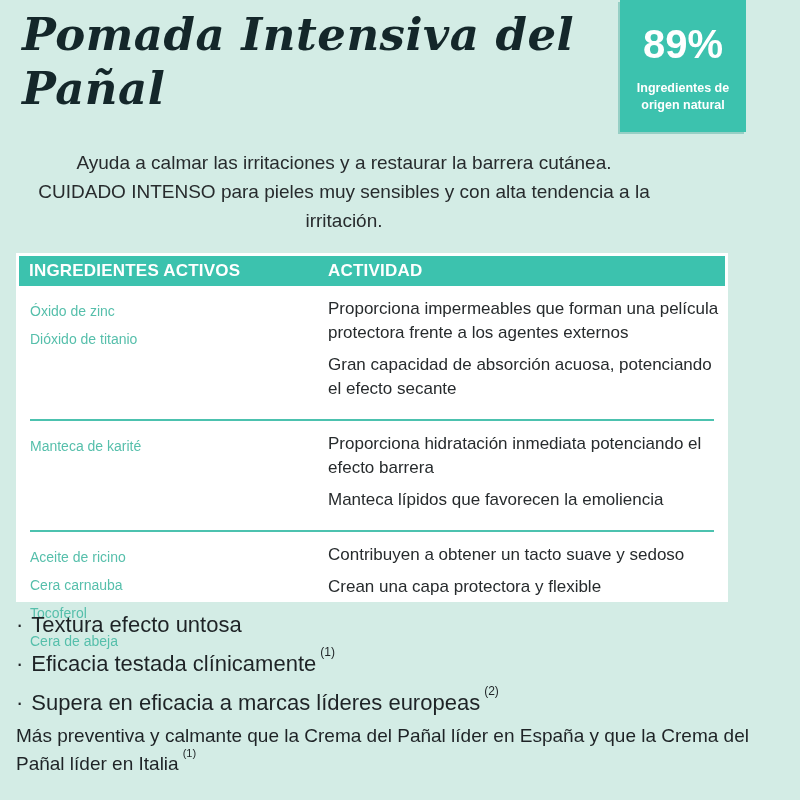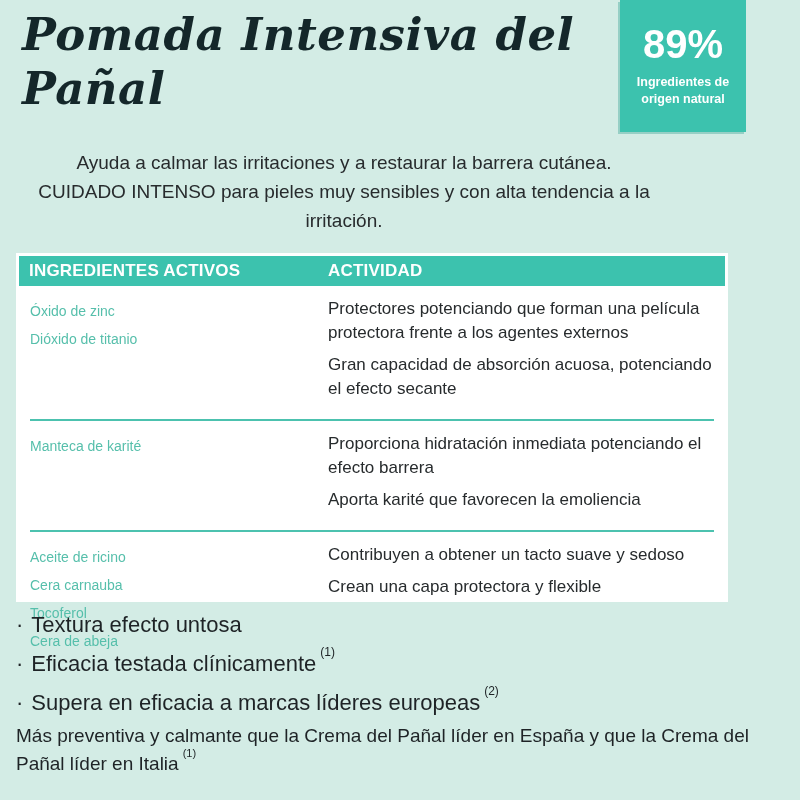--- a/index.html
+++ b/index.html
@@ -33,21 +33,21 @@
     border-radius:0;
     box-shadow:-2px 2px 0 rgba(38,155,138,0.35);
     text-align:center;
     color:#ffffff;
   }
   .badge-value{
     margin-top:24px;
     font-size:40px;font-weight:bold;line-height:40px;
   }
   .badge-label{
-    margin:10px auto 0;width:104px;
+    margin:16px auto 0;width:104px;
     font-size:12.5px;line-height:17px;font-weight:bold;
   }
   .intro{
     position:absolute;left:16px;top:148px;width:656px;
     font-size:19px;line-height:29px;color:var(--body);text-align:center;
   }
   .panel{
     position:absolute;left:16px;top:253px;width:712px;height:349px;
     background:var(--panel);
   }
@@ -106,34 +106,34 @@
     <span class="th-ingredients">INGREDIENTES ACTIVOS</span>
     <span class="th-activity">ACTIVIDAD</span>
   </div>
 
   <div class="t-row">
     <div class="col-ing">
       <div class="ing-line">Óxido de zinc</div>
       <div class="ing-line">Dióxido de titanio</div>
     </div>
     <div class="col-act">
-      <p class="act-para">Protectores potenciando que forman una película protectora frente a los agentes externos</p>
+      <p class="act-para">Proporciona impermeables que forman una película protectora frente a los agentes externos</p>
       <p class="act-para">Gran capacidad de absorción acuosa, potenciando el efecto secante</p>
     </div>
   </div>
 
   <div class="divider"></div>
 
   <div class="t-row">
     <div class="col-ing">
       <div class="ing-line">Manteca de karité</div>
     </div>
     <div class="col-act">
       <p class="act-para">Proporciona hidratación inmediata potenciando el efecto barrera</p>
-      <p class="act-para">Aporta karité que favorecen la emoliencia</p>
+      <p class="act-para">Manteca lípidos que favorecen la emoliencia</p>
     </div>
   </div>
 
   <div class="divider"></div>
 
   <div class="t-row">
     <div class="col-ing">
       <div class="ing-line">Aceite de ricino</div>
       <div class="ing-line">Cera carnauba</div>
       <div class="ing-line">Tocoferol</div>

